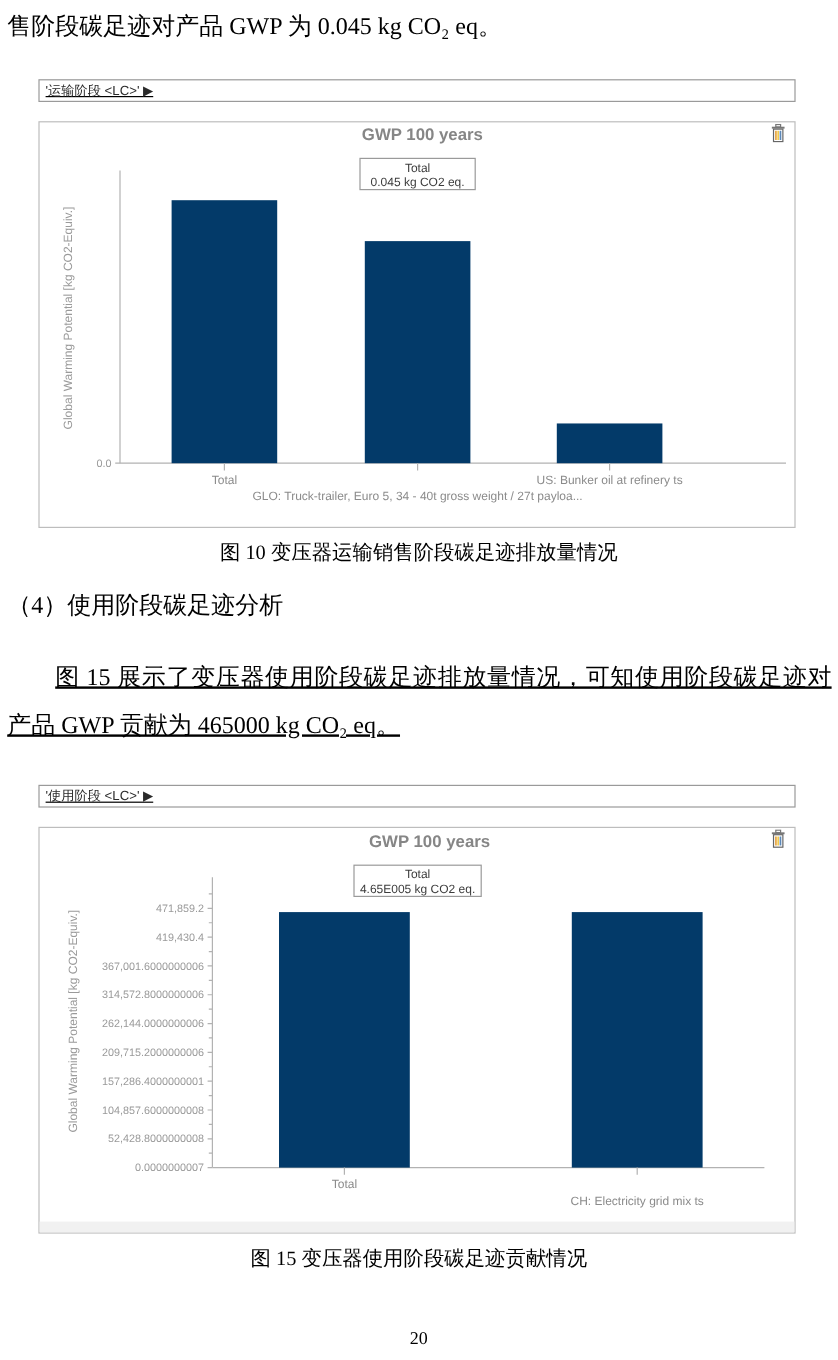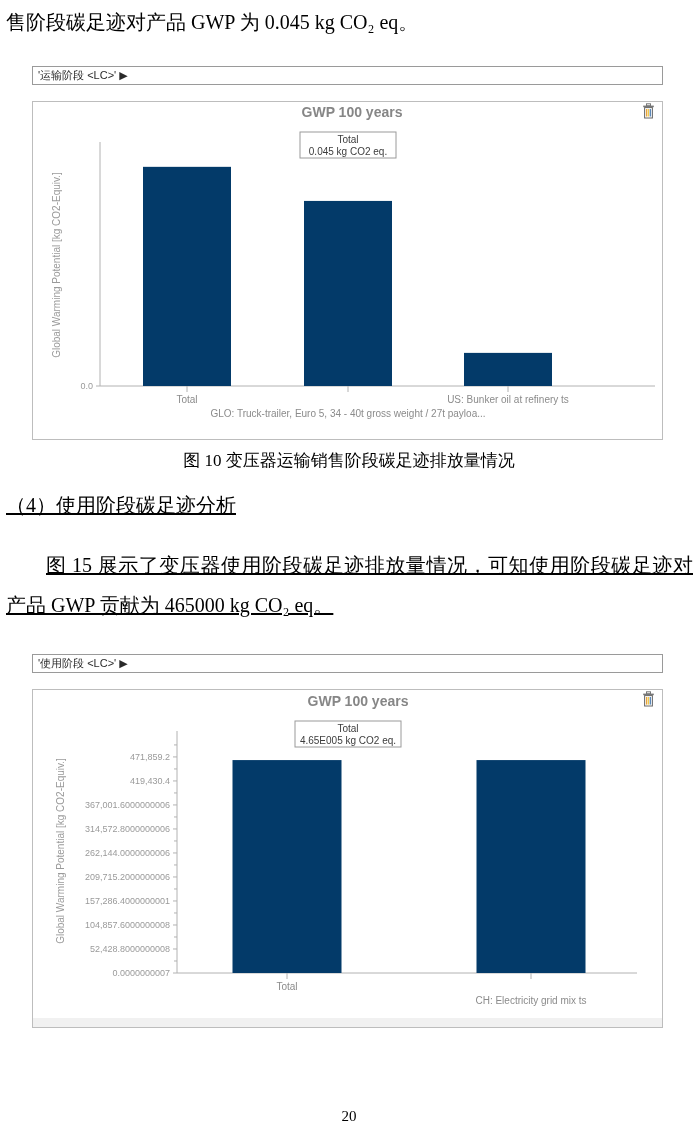--- a/index.html
+++ b/index.html
@@ -1,31 +1,31 @@
 <!DOCTYPE html>
 <html><head>
 <meta charset="utf-8">
 <style>
   html,body{margin:0;padding:0;background:#fff;}
   .page{position:relative;width:698px;height:1133px;background:#fff;overflow:hidden;
         font-family:"Liberation Serif",serif;color:#000;border-radius:32px;}
   .intro{position:absolute;left:6px;top:8px;font-size:20px;line-height:28px;white-space:nowrap;}
-  .panel{position:absolute;left:32px;width:631px;}
+  .panel{position:absolute;left:32px;width:631px;text-decoration:underline;}
   .panel1{top:66px;} .panel2{top:654px;}
   .tabbar{height:19px;border:1px solid #9a9a9a;background:#fff;display:flex;align-items:center;
           padding:0 5px;font-family:"Liberation Sans",sans-serif;font-size:11px;color:#2a2a2a;
           box-sizing:border-box;}
   .chartbox{margin-top:16px;border:1px solid #bdbdbd;background:#fff;height:339px;position:relative;
             box-sizing:border-box;}
   .trash{position:absolute;top:1px;right:7px;width:13px;height:16px;cursor:pointer;}
   svg.chart{position:absolute;left:0;top:0;font-family:"Liberation Sans",sans-serif;}
   .bottomstrip{position:absolute;left:0;right:0;bottom:0;height:9px;background:#f1f1f1;}
   .caption{position:absolute;left:0;width:698px;text-align:center;font-size:17px;line-height:22px;}
   .cap1{top:450px;} .cap2{top:1038px;}
-  .heading{position:absolute;left:6px;top:492px;font-size:20px;line-height:26px;text-decoration:underline;}
+  .heading{position:absolute;left:6px;top:492px;font-size:20px;line-height:26px;}
   .para{position:absolute;left:6px;top:545px;width:687px;font-size:20px;line-height:40px;
         text-indent:2em;text-align:justify;text-decoration:underline;}
   .pagenum{position:absolute;left:0;bottom:8px;width:698px;text-align:center;font-size:15px;}
 </style>
 </head>
 <body>
 
 <div class="page">
 
   <div class="intro">售阶段碳足迹对产品 GWP 为 0.045 kg CO₂ eq。</div>
@@ -127,16 +127,17 @@
         <rect x="1.2" y="2.6" width="10.6" height="1.6" fill="#777"></rect>
         <rect x="2.6" y="4.6" width="7.8" height="10.4" fill="#fff" stroke="#666" stroke-width="1"></rect>
         <line x1="4.6" y1="6" x2="4.6" y2="13.6" stroke="#e8a33d" stroke-width="1.4"></line>
         <line x1="6.5" y1="6" x2="6.5" y2="13.6" stroke="#f2c94c" stroke-width="1.4"></line>
         <line x1="8.4" y1="6" x2="8.4" y2="13.6" stroke="#5b87b8" stroke-width="1.4"></line>
       </svg>
       <div class="bottomstrip"></div>
     </div>
   </div>
 
+  <div class="caption cap2">图 15 变压器使用阶段碳足迹贡献情况</div>
 
   <div class="pagenum">20</div>
 
 </div>
 
 </body></html>

